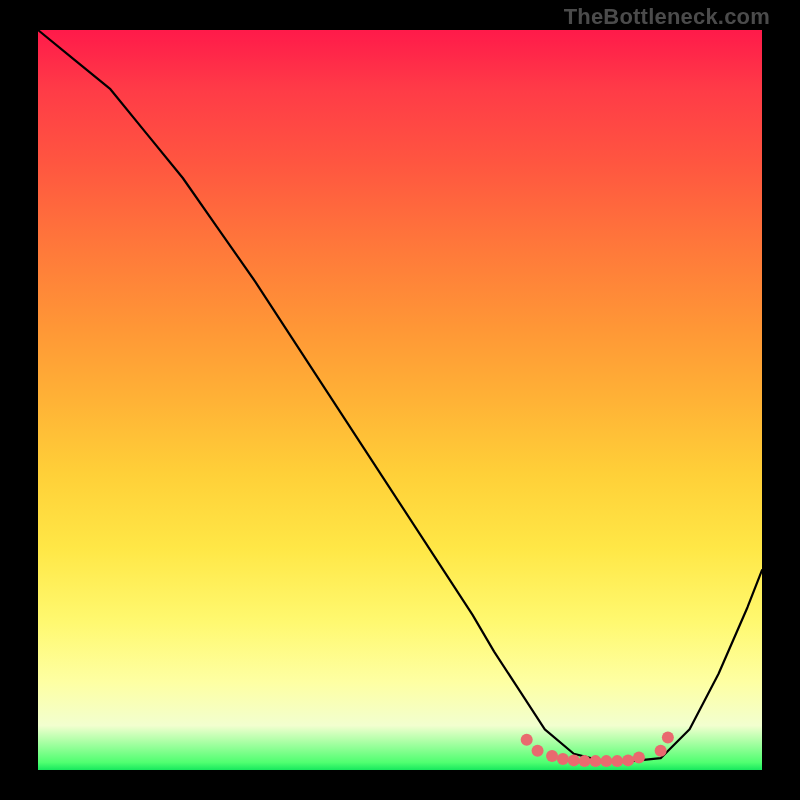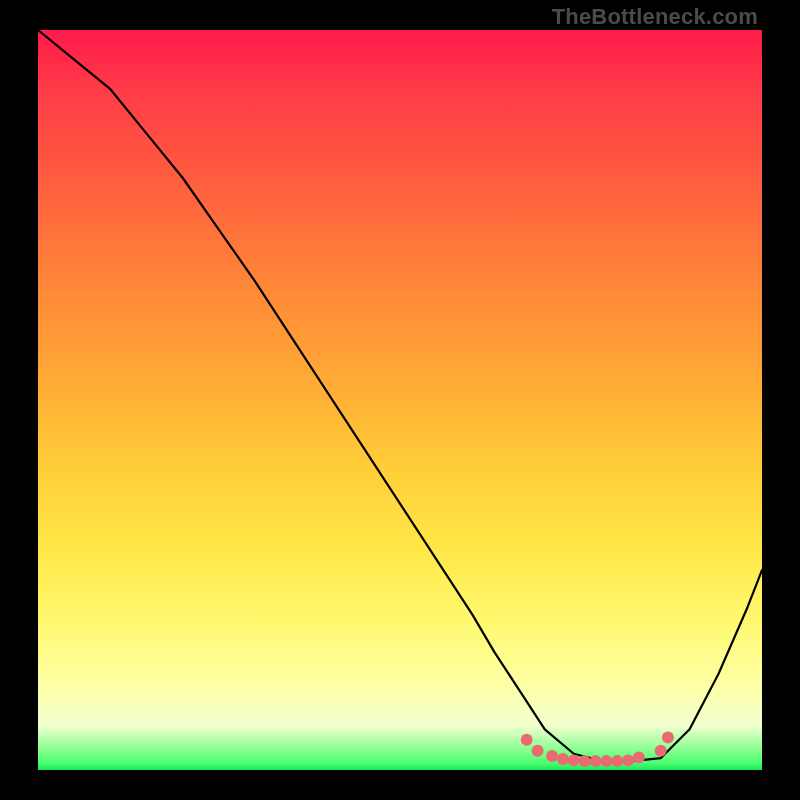--- a/index.html
+++ b/index.html
@@ -8,20 +8,21 @@
     width: 800px;
     height: 800px;
     background: #000000;
     overflow: hidden;
   }
   .stage {
     position: relative;
     width: 768px;
     height: 800px;
     background: #000000;
+    padding-left: 12px;
   }
   .gradient {
     position: absolute;
     background: linear-gradient(
       to bottom,
       #ff1a4a 0%,
       #ff3b47 8%,
       #ff5640 18%,
       #ff7a3a 30%,
       #ff9636 40%,

